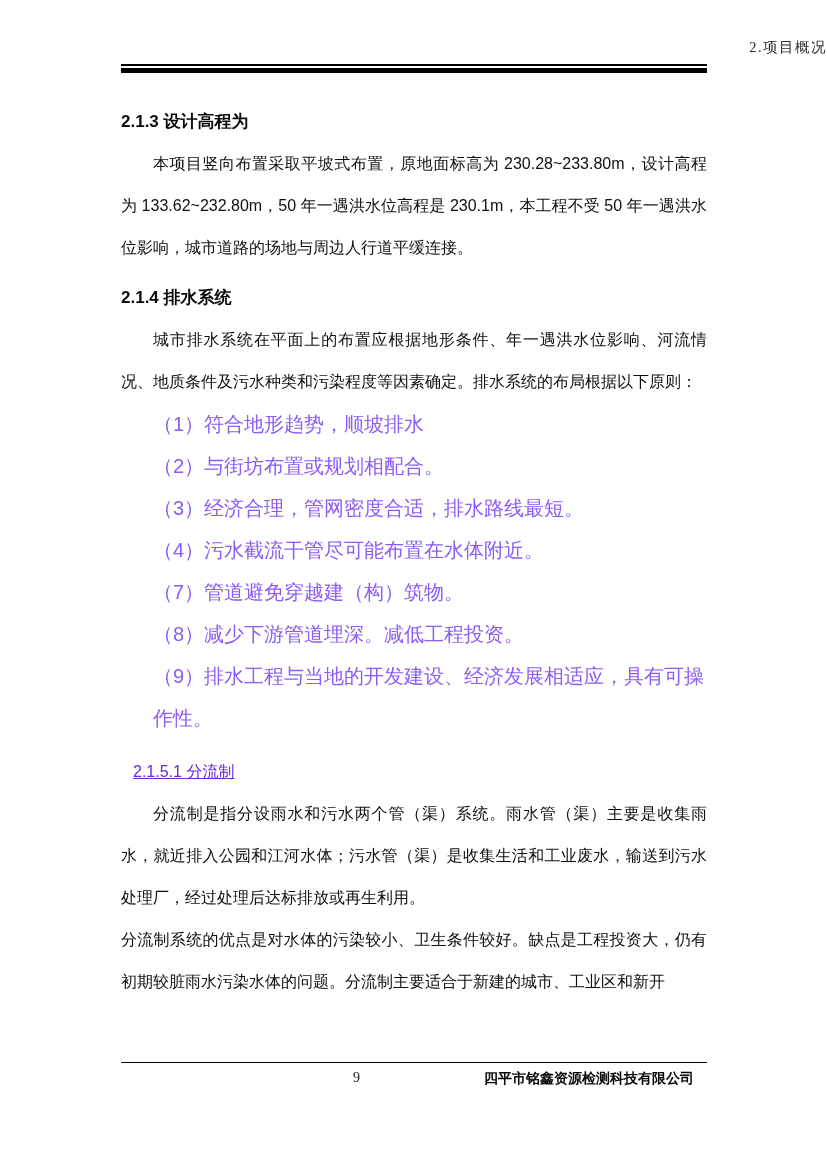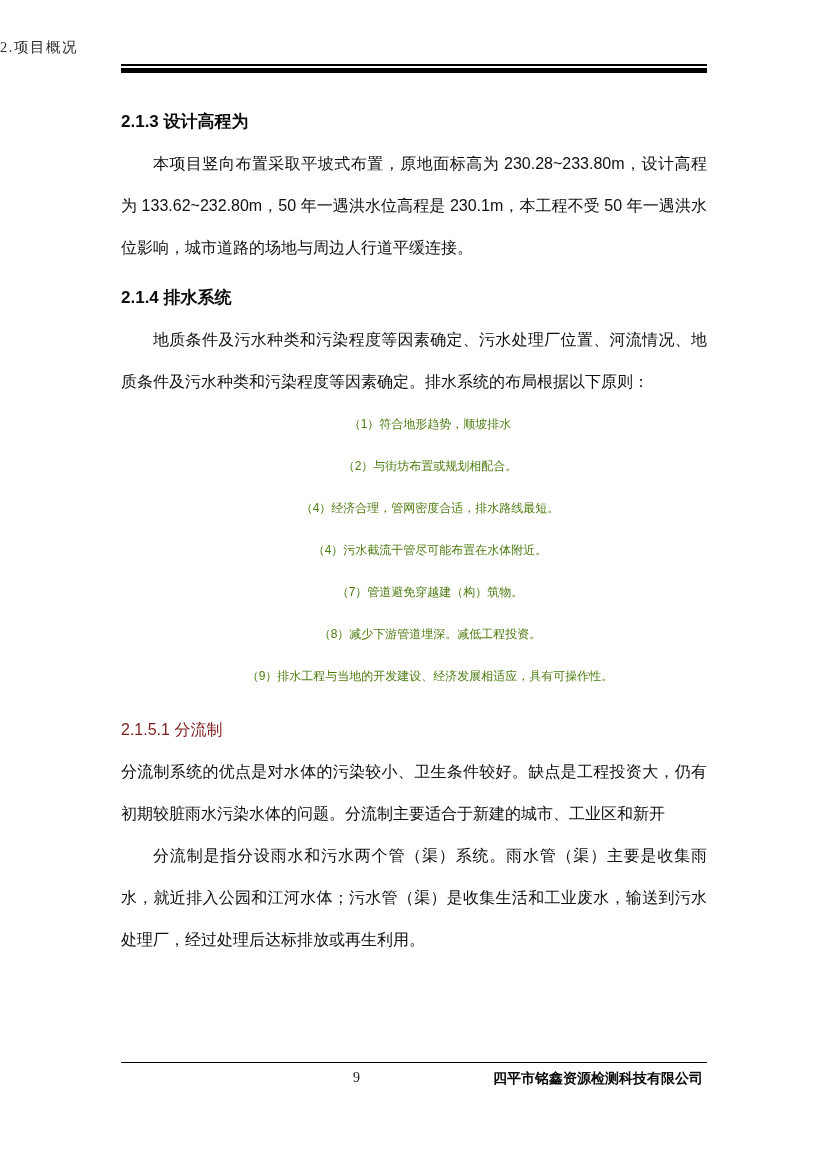--- a/index.html
+++ b/index.html
@@ -12,21 +12,21 @@
     width: 827px;
     height: 1169px;
     background: #ffffff;
     color: #111111;
     font-family: "Liberation Sans", "DejaVu Sans", sans-serif;
     overflow: hidden;
   }
   
   .header { padding-top: 38px; }
   .header-title {
-    text-align: left;
+    text-align: right;
     font-family: "Liberation Serif", "DejaVu Serif", serif;
     font-size: 14.5px;
     color: #2b2b2b;
     letter-spacing: 1.5px;
   }
   .header-rule { width: 586px; margin: 7px auto 0 auto; }
   .rule-thin  { height: 2px; background: #000000; margin-bottom: 2px; }
   .rule-thick { height: 5px; background: #000000; }
 
   
@@ -40,54 +40,54 @@
   }
   .para {
     font-size: 16px;
     line-height: 42px;
     margin: 0;
     text-align: justify;
     color: #0f0f0f;
   }
   .para.indent { text-indent: 32px; }
   .list-item {
-    font-size: 12px;
+    font-size: 20px;
     line-height: 42px;
     margin: 0;
     padding-left: 32px;
-    color: #4d7c0f;
-    text-align: center;
+    color: #8b5cf6;
   }
   .sub-heading {
     font-size: 16px;
     font-weight: normal;
     line-height: 42px;
-    margin: 12px 0 0 0;
-    color: #7f1d1d;
+    margin: 12px 0 0 12px;
+    color: #6d28d9;
+    text-decoration: underline;
   }
 
   
   .footer {
     position: absolute;
     left: 121px;
     width: 586px;
     top: 1062px;
   }
   .footer-rule { height: 1px; background: #000000; }
   .footer-row { position: relative; height: 30px; padding-top: 7px; }
   .page-num {
     position: absolute;
     left: 232px;
     font-family: "Liberation Serif", "DejaVu Serif", serif;
     font-size: 14px;
     color: #1a1a1a;
   }
   .company {
     position: absolute;
-    right: 4px;
+    right: 13px;
     font-size: 14px;
     font-weight: bold;
     color: #0a0a0a;
   }
 </style>
 </head>
 <body>
 
 <div class="page">
 
@@ -97,33 +97,33 @@
       <div class="rule-thin"></div>
       <div class="rule-thick"></div>
     </div>
   </div>
 
   <div class="content">
     <h3 class="sec-heading">2.1.3 设计高程为</h3>
     <p class="para indent">本项目竖向布置采取平坡式布置，原地面标高为 230.28~233.80m，设计高程为 133.62~232.80m，50 年一遇洪水位高程是 230.1m，本工程不受 50 年一遇洪水位影响，城市道路的场地与周边人行道平缓连接。</p>
 
     <h3 class="sec-heading">2.1.4 排水系统</h3>
-    <p class="para indent">地质条件及污水种类和污染程度等因素确定、污水处理厂位置、河流情况、地质条件及污水种类和污染程度等因素确定。排水系统的布局根据以下原则：</p>
+    <p class="para indent">城市排水系统在平面上的布置应根据地形条件、年一遇洪水位影响、河流情况、地质条件及污水种类和污染程度等因素确定。排水系统的布局根据以下原则：</p>
 
     <p class="list-item">（1）符合地形趋势，顺坡排水</p>
     <p class="list-item">（2）与街坊布置或规划相配合。</p>
-    <p class="list-item">（4）经济合理，管网密度合适，排水路线最短。</p>
+    <p class="list-item">（3）经济合理，管网密度合适，排水路线最短。</p>
     <p class="list-item">（4）污水截流干管尽可能布置在水体附近。</p>
     <p class="list-item">（7）管道避免穿越建（构）筑物。</p>
     <p class="list-item">（8）减少下游管道埋深。减低工程投资。</p>
     <p class="list-item">（9）排水工程与当地的开发建设、经济发展相适应，具有可操作性。</p>
 
     <div class="sub-heading">2.1.5.1 分流制</div>
+    <p class="para indent">分流制是指分设雨水和污水两个管（渠）系统。雨水管（渠）主要是收集雨水，就近排入公园和江河水体；污水管（渠）是收集生活和工业废水，输送到污水处理厂，经过处理后达标排放或再生利用。</p>
     <p class="para">分流制系统的优点是对水体的污染较小、卫生条件较好。缺点是工程投资大，仍有初期较脏雨水污染水体的问题。分流制主要适合于新建的城市、工业区和新开</p>
-    <p class="para indent">分流制是指分设雨水和污水两个管（渠）系统。雨水管（渠）主要是收集雨水，就近排入公园和江河水体；污水管（渠）是收集生活和工业废水，输送到污水处理厂，经过处理后达标排放或再生利用。</p>
   </div>
 
   <div class="footer">
     <div class="footer-rule"></div>
     <div class="footer-row">
       <span class="page-num">9</span>
       <span class="company">四平市铭鑫资源检测科技有限公司</span>
     </div>
   </div>
 

